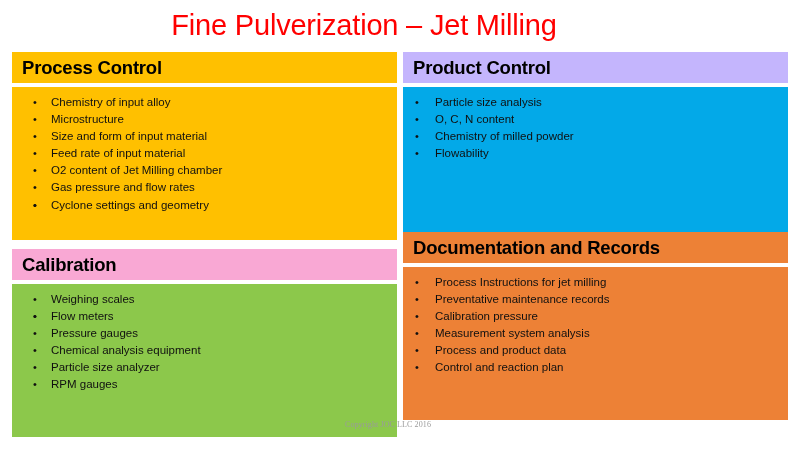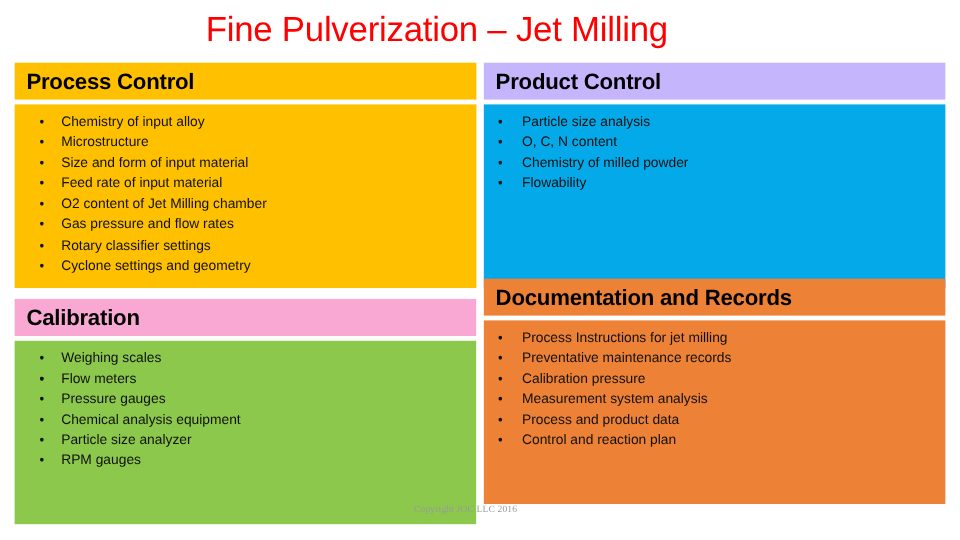--- a/index.html
+++ b/index.html
@@ -150,21 +150,20 @@
           <li>
               <span class="dot">•</span>
               <span class="txt">O2 content of Jet Milling chamber</span>
             </li>
           <li>
               <span class="dot">•</span>
               <span class="txt">Gas pressure and flow rates</span>
             </li>
           <li>
               <span class="dot">•</span>
-              <span class="txt">Rotary classifier settings</span>
             </li>
           <li>
               <span class="dot">•</span>
               <span class="txt">Cyclone settings and geometry</span>
             </li>
         </ul>
       </div>
     </div>
 
     <div class="quad q-tr ind-b">

